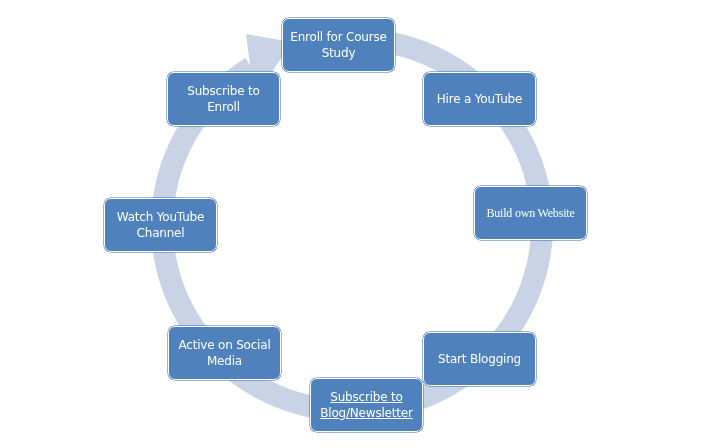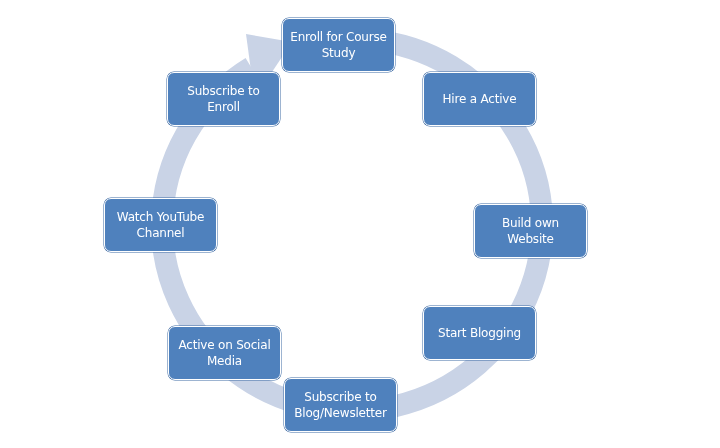--- a/index.html
+++ b/index.html
@@ -51,32 +51,32 @@
 <svg id="ring" viewBox="0 0 720 448" xmlns="http://www.w3.org/2000/svg">
   <path id="ring-arc" fill="none" stroke="#c9d3e6" stroke-width="22" d="M 371.9 40.0 A 190 186 0 1 1 251.3 67.3"></path>
   <polygon id="ring-head" fill="#c9d3e6" points="246,34 292,42 272,72 251.3,73.3"></polygon>
 </svg>
 
 <div class="node" style="left:282px; top:18px;">
   <span>Enroll for Course Study</span>
 </div>
 
 <div class="node" style="left:423px; top:72px;">
-  <span>Hire a Active</span>
+  <span>Hire a YouTube</span>
 </div>
 
-<div class="node" style="left:474px; top:204px;">
+<div class="node" style="left:474px; top:186px;font-family:Liberation Serif, serif;">
   <span>Build own Website</span>
 </div>
 
-<div class="node" style="left:423px; top:306px;">
+<div class="node" style="left:423px; top:332px;">
   <span>Start Blogging</span>
 </div>
 
-<div class="node" style="left:284px; top:378px;">
+<div class="node" style="left:310px; top:378px;text-decoration:underline;">
   <span>Subscribe to Blog/Newsletter</span>
 </div>
 
 <div class="node" style="left:168px; top:326px;">
   <span>Active on Social Media</span>
 </div>
 
 <div class="node" style="left:104px; top:198px;">
   <span>Watch YouTube Channel</span>
 </div>

